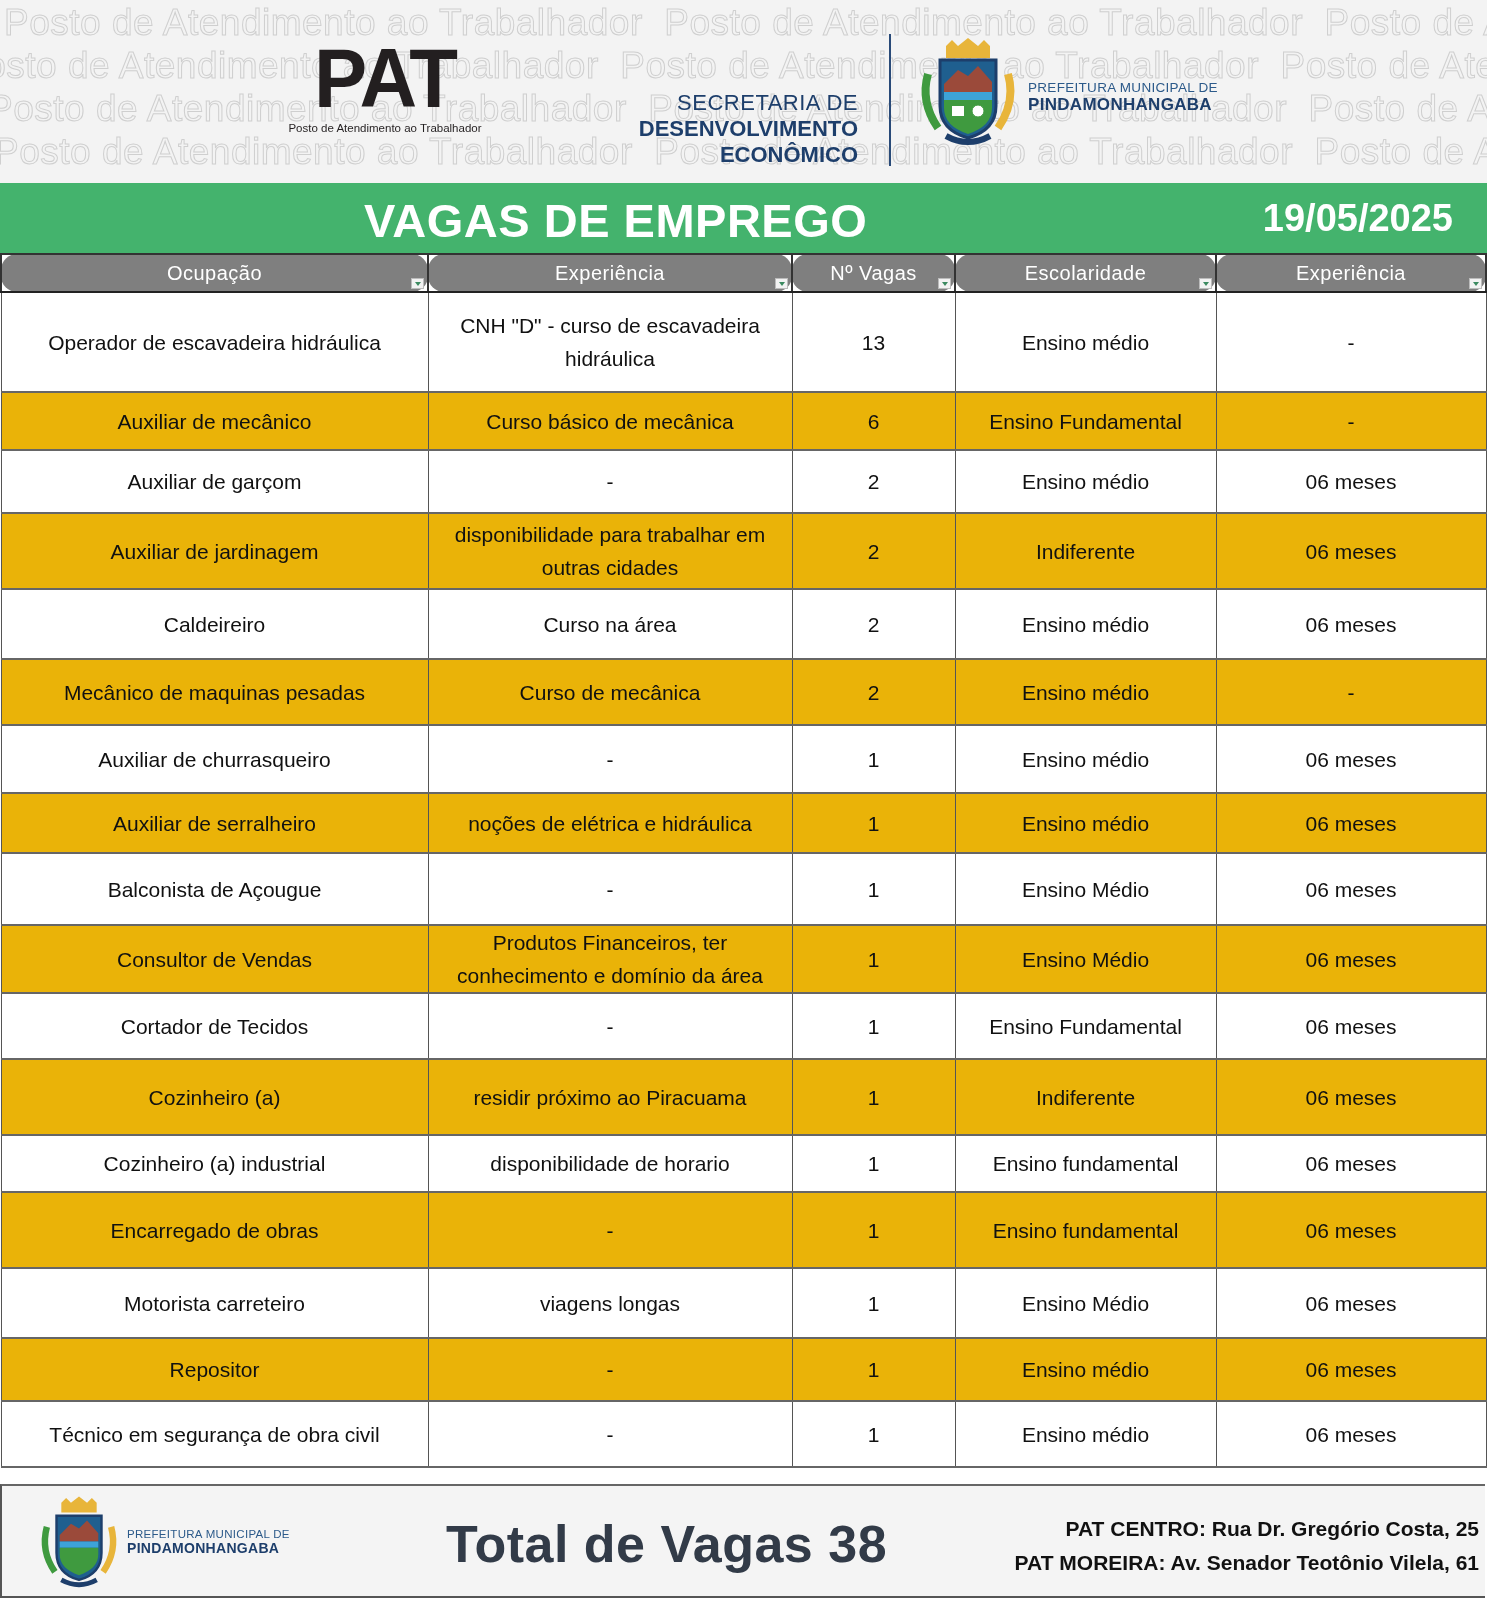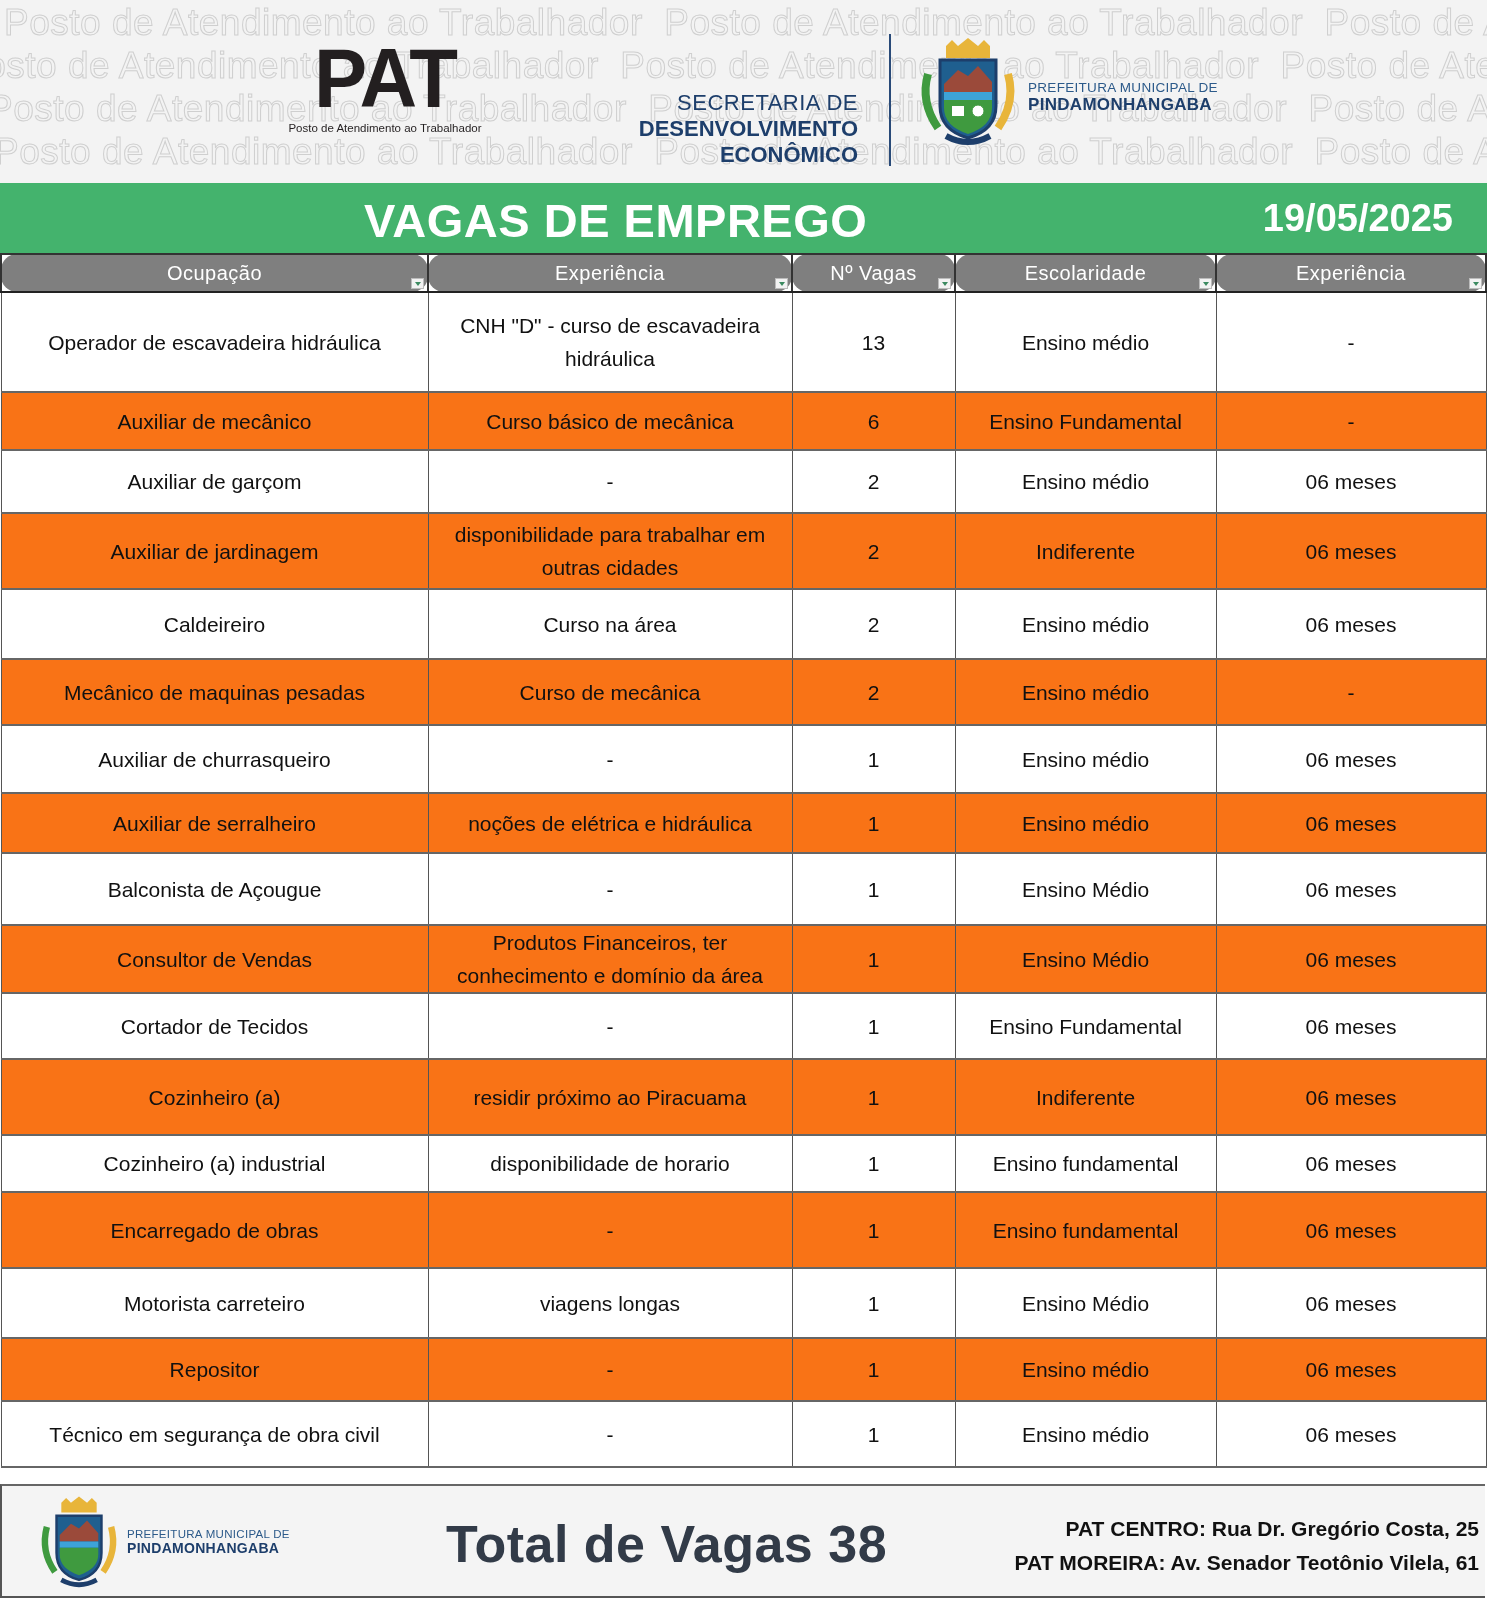--- a/index.html
+++ b/index.html
@@ -42,21 +42,21 @@
   th { background: #7f7f7f; color: #fff; font-weight: 400; font-size: 20px; height: 38px; position: relative;
        border-left: 2px solid #333; border-right: 2px solid #333; border-top: 2px solid #333; border-bottom: 2px solid #222;
        letter-spacing: 0.5px; border-radius: 16px; }
   th .dd { position: absolute; right: 3px; bottom: 2px; width: 13px; height: 11px; background: #f2f2f2;
            border: 1px solid #bbb; }
   th .dd::after { content: ""; position: absolute; left: 3px; top: 3px; border-left: 3px solid transparent;
                   border-right: 3px solid transparent; border-top: 4px solid #3b8a60; }
   td { text-align: center; vertical-align: middle; font-size: 21px; color: #111; line-height: 33px;
        border-left: 1px solid #555; border-right: 1px solid #555; border-bottom: 2px solid #666; padding: 0 6px; }
   tr.odd td { background: #ffffff; }
-  tr.even td { background: #f97316; }
+  tr.even td { background: #eab308; }
 
   
   .footer { position: absolute; left: 0; top: 1484px; width: 1485px; height: 114px; background: #f4f4f4;
             border-left: 2px solid #555; border-bottom: 2px solid #555; border-top: 2px solid #666; }
   .f-crest { position: absolute; left: 32px; top: 8px; width: 90px; height: 98px; }
   .f-pref { position: absolute; left: 125px; top: 42px; }
   .f-pref .pref-l1 { font-size: 11.5px; }
   .f-pref .pref-l2 { font-size: 14px; }
   .total { position: absolute; left: 444px; top: 28px; font-size: 52px; font-weight: 700; color: #323b48; letter-spacing: 0.5px; }
   .addr { position: absolute; right: 6px; top: 26px; text-align: right; font-size: 21px; font-weight: 700; color: #111; line-height: 34px; }

